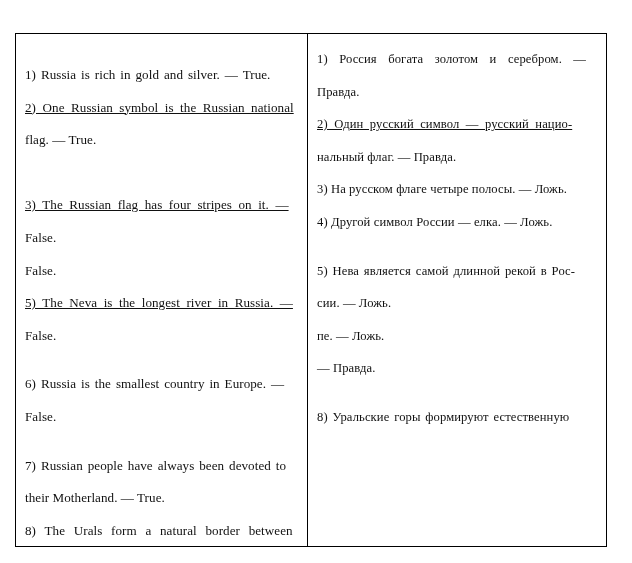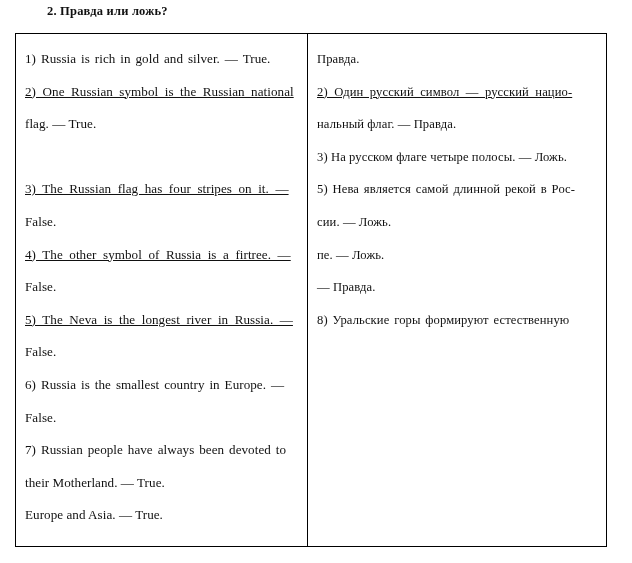--- a/index.html
+++ b/index.html
@@ -73,61 +73,62 @@
     white-space: nowrap;
     letter-spacing: 0.05px;
   }
 
   #column-russian .answer-line {
     font-size: 12.6px;
     letter-spacing: 0.1px;
   }
 
   
-  .answer-line.spread-sm { word-spacing: 1.6px; }
+  .answer-line.spread-sm { word-spacing: 1.6px; margin-top: 16px; }
   .answer-line.spread-md { word-spacing: 3.2px; text-decoration: underline; }
   .answer-line.spread-lg { word-spacing: 5.4px; }
   .answer-line.spread-xl { word-spacing: 8.2px; }
 
   .answer-line.blank {
     height: 32.6px;
   }
 </style>
 </head>
 <body>
 
 <div id="page">
 
-  <div id="exercise-title">2. Правда или ложь?</div>
 
   <div id="answers-table">
 
     <div id="column-english" class="table-column">
         <div class="answer-line spread-sm">1) Russia is rich in gold and silver. — True.</div>
         <div class="answer-line spread-md">2) One Russian symbol is the Russian national</div>
         <div class="answer-line">flag. — True.</div>
         <div class="answer-line blank"></div>
         <div class="answer-line spread-md">3) The Russian flag has four stripes on it. —</div>
         <div class="answer-line">False.</div>
-        <div class="answer-line spread-md">4) The other symbol of Russia is a firtree. —</div>
         <div class="answer-line">False.</div>
         <div class="answer-line spread-md">5) The Neva is the longest river in Russia. —</div>
         <div class="answer-line">False.</div>
         <div class="answer-line spread-sm">6) Russia is the smallest country in Europe. —</div>
         <div class="answer-line">False.</div>
         <div class="answer-line spread-sm">7) Russian people have always been devoted to</div>
         <div class="answer-line">their Motherland. — True.</div>
+        <div class="answer-line spread-lg">8) The Urals form a natural border between</div>
         <div class="answer-line">Europe and Asia. — True.</div>
       </div>
 
     <div id="column-russian" class="table-column">
+        <div class="answer-line spread-xl">1) Россия богата золотом и серебром. —</div>
         <div class="answer-line">Правда.</div>
         <div class="answer-line spread-md">2) Один русский символ — русский нацио-</div>
         <div class="answer-line">нальный флаг. — Правда.</div>
         <div class="answer-line">3) На русском флаге четыре полосы. — Ложь.</div>
+        <div class="answer-line">4) Другой символ России — елка. — Ложь.</div>
         <div class="answer-line spread-sm">5) Нева является самой длинной рекой в Рос-</div>
         <div class="answer-line">сии. — Ложь.</div>
         <div class="answer-line">пе. — Ложь.</div>
         <div class="answer-line">— Правда.</div>
         <div class="answer-line spread-sm">8) Уральские горы формируют естественную</div>
       </div>
 
   </div>
 
 </div>

